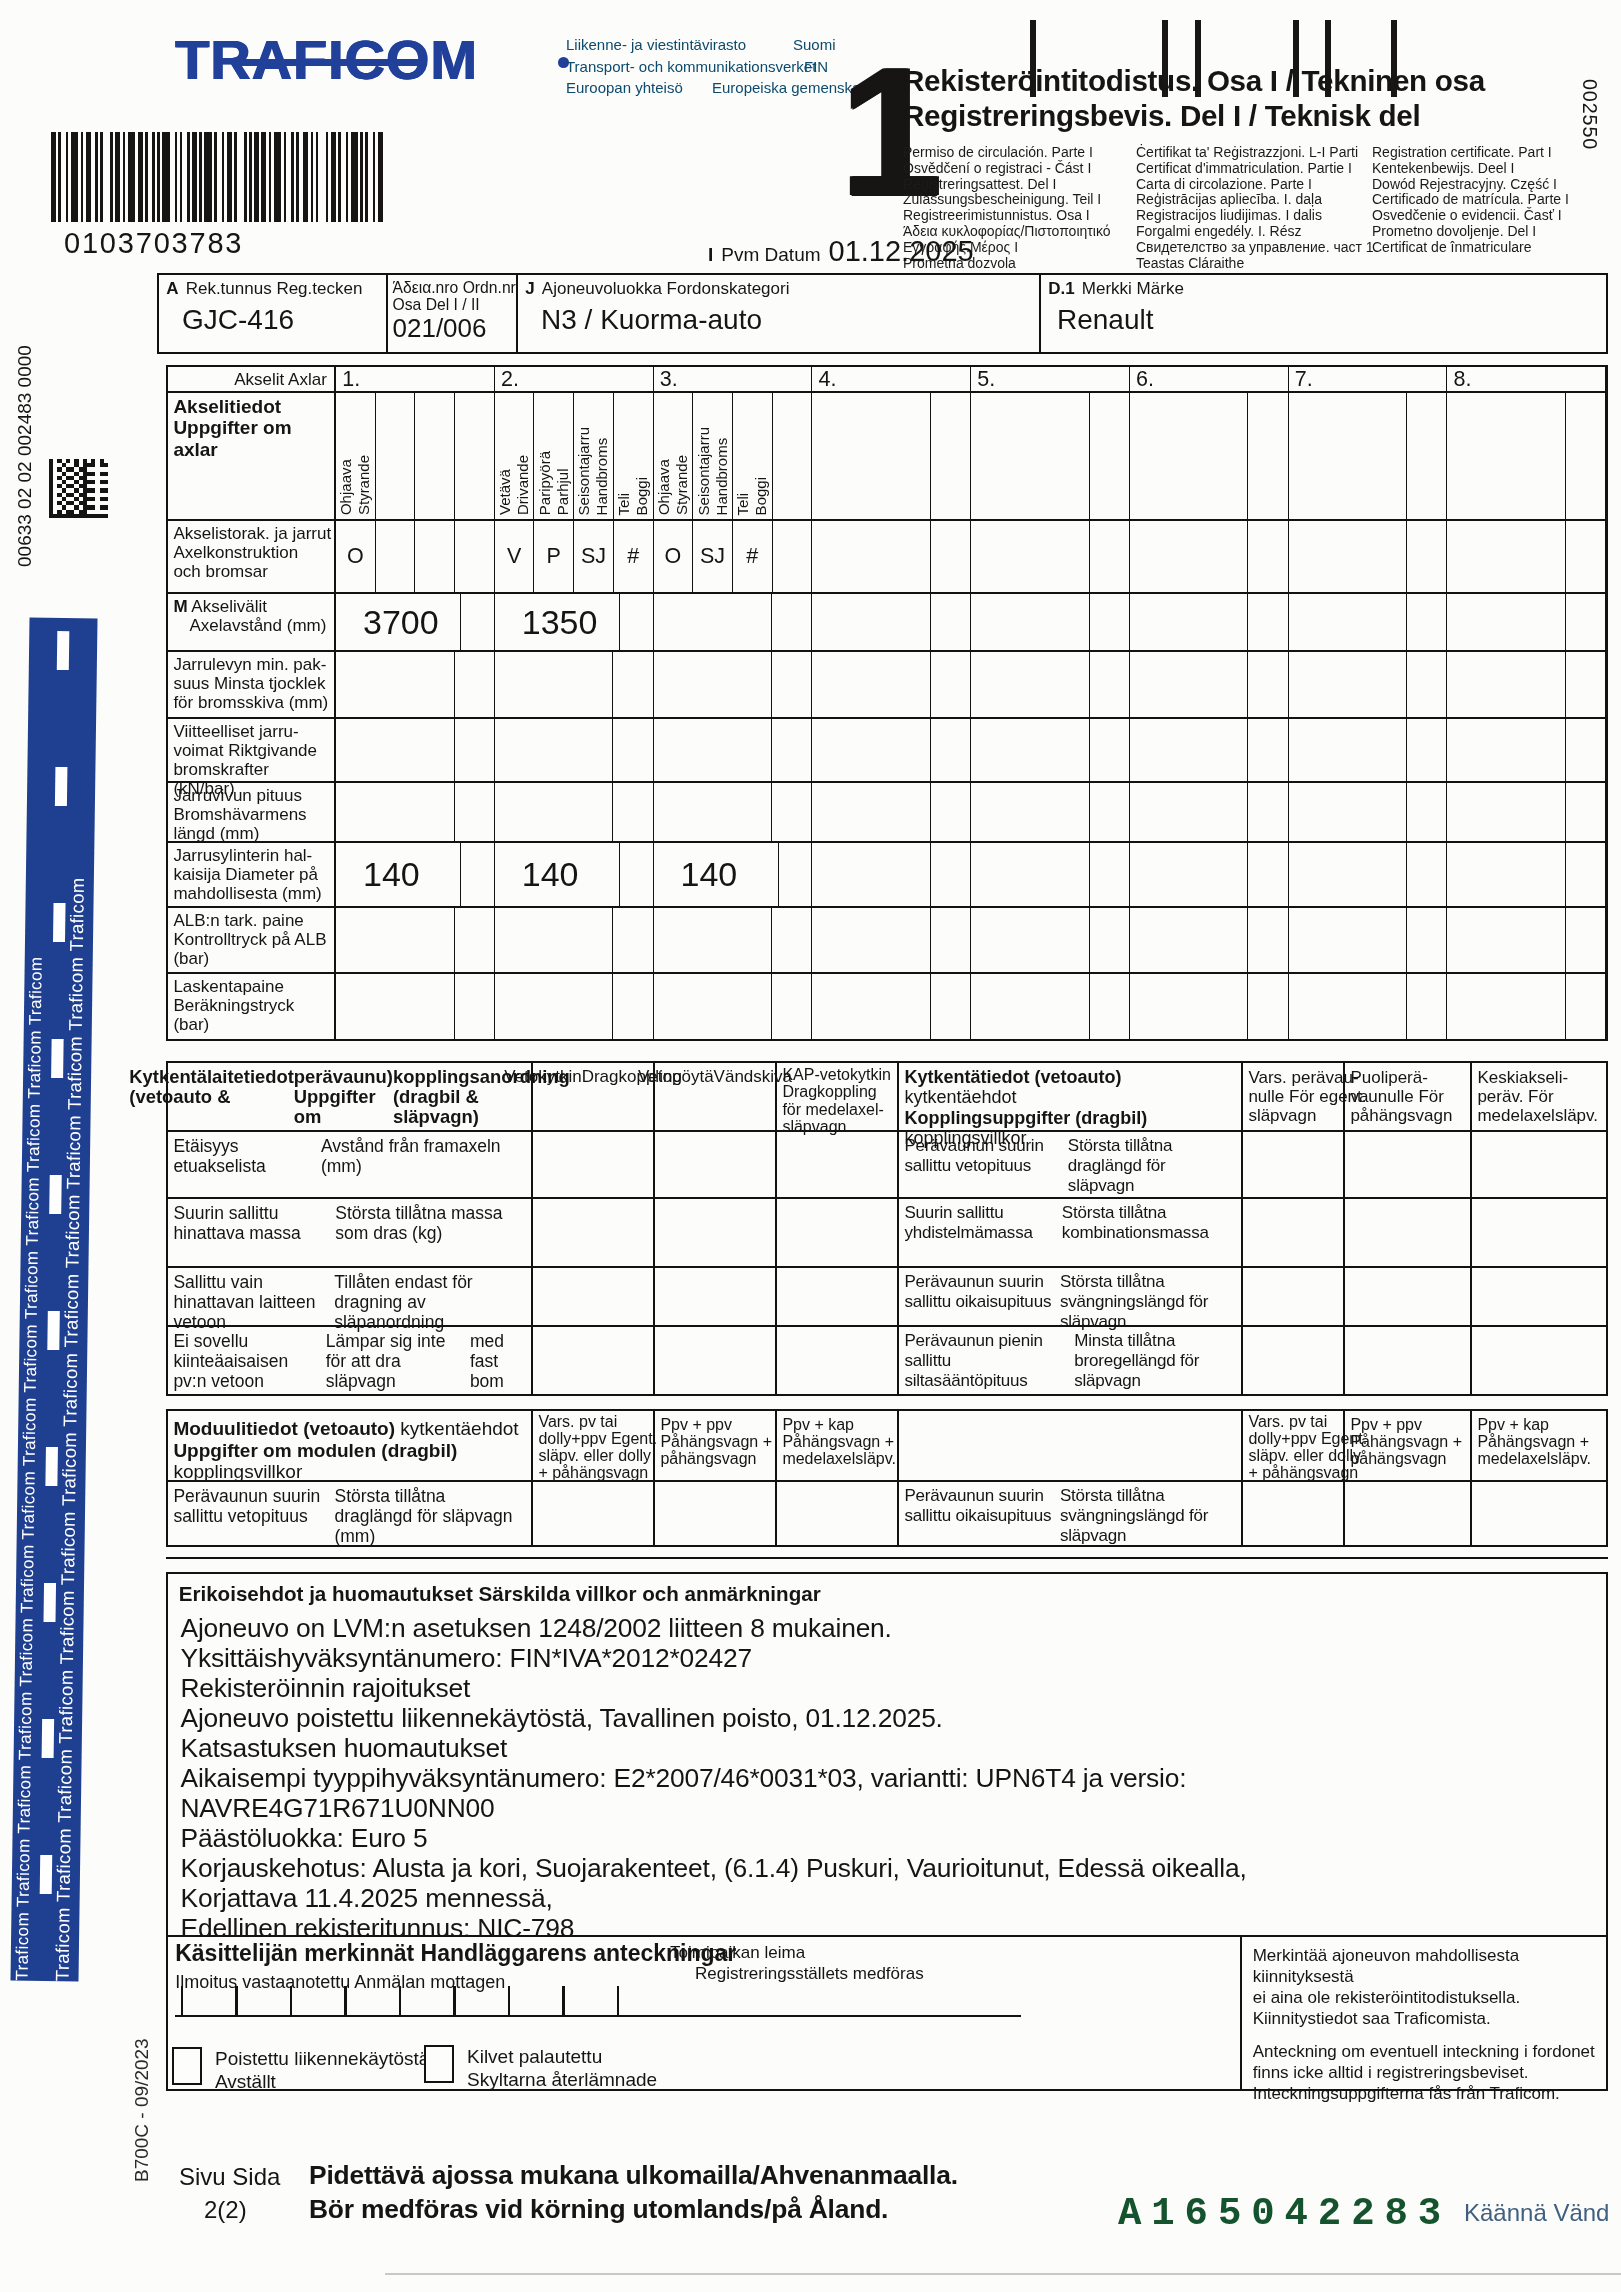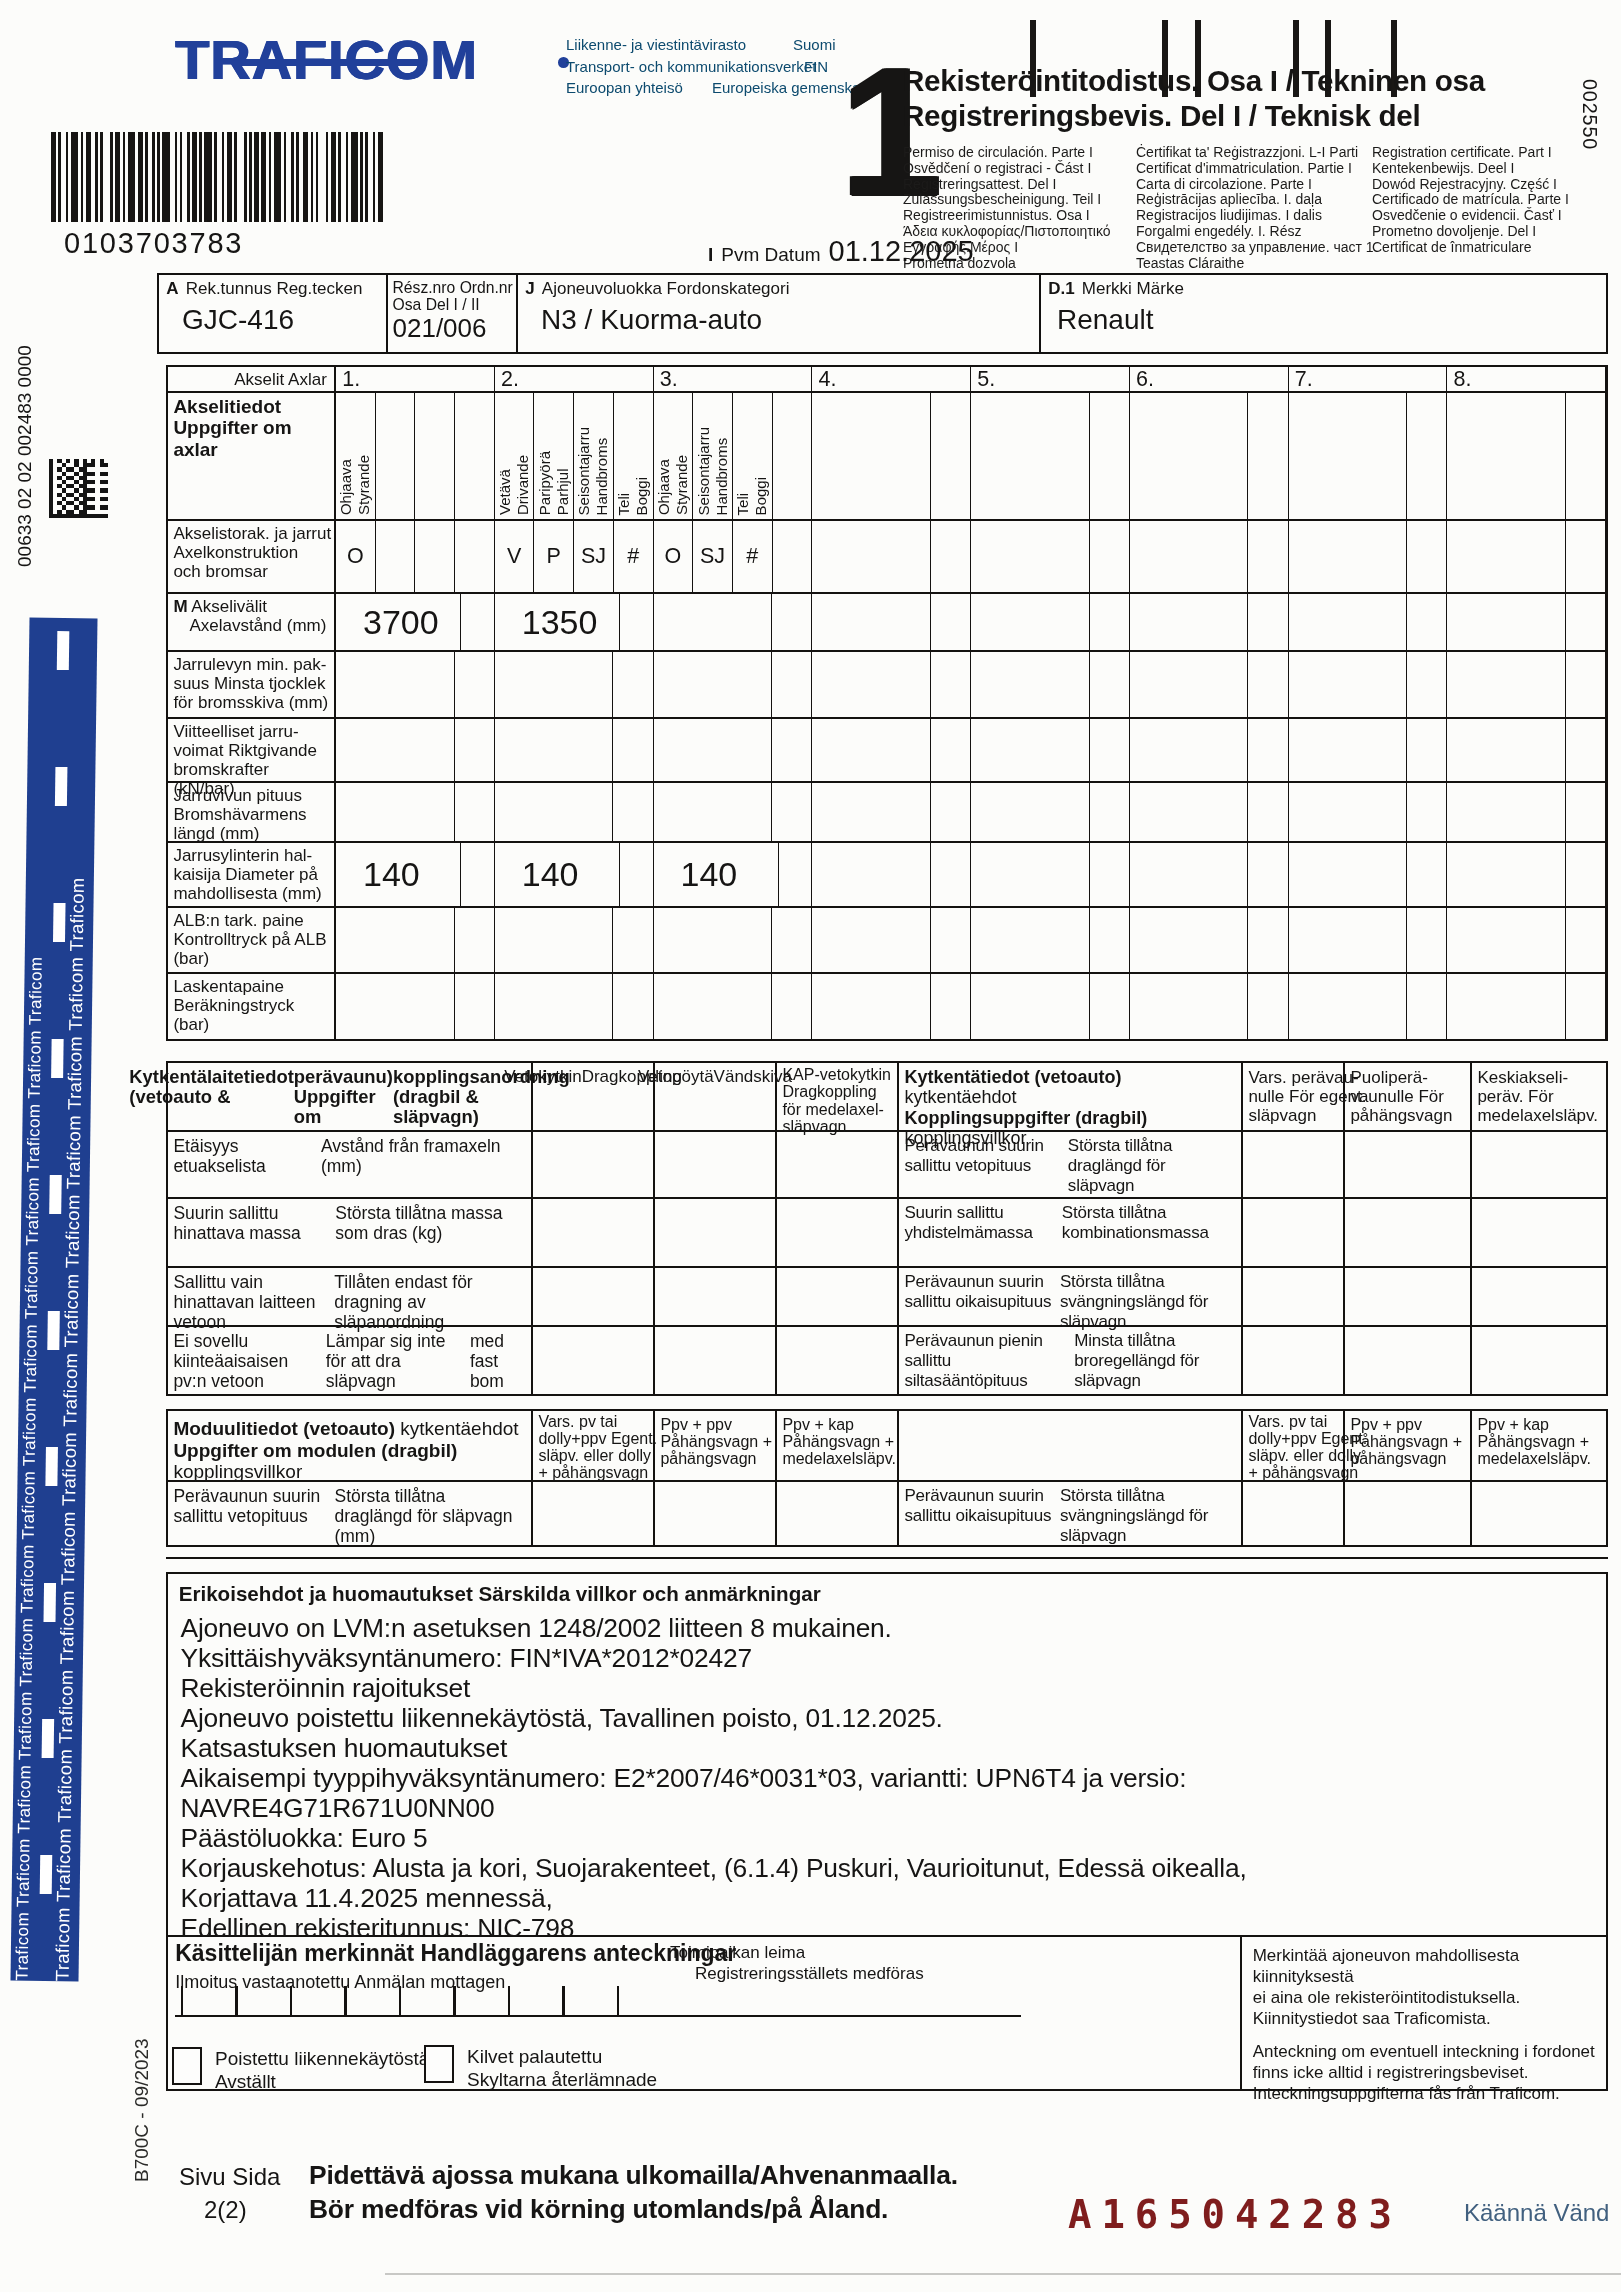--- a/index.html
+++ b/index.html
@@ -457,21 +457,21 @@
     <span style="font-size:19px">Pvm Datum</span>
     <span style="font-size:29px">01.12.2025</span>
   </div>
 
   <div class="abs fbox" style="left:157px;top:273px;width:231px;height:81px">
     <div class="flab"><b>A</b><span>Rek.tunnus Reg.tecken</span></div>
     <div class="fval">GJC-416</div>
   </div>
   <div class="abs fbox" style="left:388px;top:273px;width:130px;height:81px;border-left:none">
     <div class="flab" style="font-size:15.7px;line-height:17px;padding-left:4.5px">
-      <div>Rész.nro Ordn.nr</div>
+      <div>Άδεια.nro Ordn.nr</div>
       <div>Osa Del I / II</div>
     </div>
     <div class="fval" style="font-size:26px;padding:0 0 0 4.5px">021/006</div>
   </div>
   <div class="abs fbox" style="left:518px;top:273px;width:523px;height:81px;border-left:none">
     <div class="flab"><b>J</b><span>Ajoneuvoluokka Fordonskategori</span></div>
     <div class="fval">N3 / Kuorma-auto</div>
   </div>
   <div class="abs fbox" style="left:1041px;top:273px;width:567px;height:81px;border-left:none">
     <div class="flab"><b>D.1</b><span>Merkki Märke</span></div>
@@ -1076,21 +1076,21 @@
       <div>finns icke alltid i registreringsbeviset.</div>
       <div>Inteckningsuppgifterna fås från Traficom.</div>
     </div>
   </div>
 
   <div class="abs vup" style="left:131px;top:2003px;height:179px;font-size:19px;color:#2a2a28">B700C - 09/2023</div>
   <div class="abs" style="left:179px;top:2163px;font-size:24px">Sivu Sida</div>
   <div class="abs" style="left:204px;top:2196px;font-size:24px">2(2)</div>
   <div class="abs footer-bold" style="left:309px;top:2160px">Pidettävä ajossa mukana ulkomailla/Ahvenanmaalla.</div>
   <div class="abs footer-bold" style="left:309px;top:2194px">Bör medföras vid körning utomlands/på Åland.</div>
-  <div class="abs stampnum" style="left: 1068px; top: 2192px; color: #7f1d1d;">A165042283</div>
+  <div class="abs stampnum" style="left: 1118px; top: 2192px; color: #14532d; font-family: Liberation Mono, monospace;">A165042283</div>
   <div class="abs" style="left: 1464px; top: 2199px; font-size: 24px; color: rgb(65, 96, 127);">Käännä Vänd</div>
   <div class="abs" style="left:385px;top:2273px;width:1236px;height:1.8px;background:#c8c8c5"></div>
 
   <div class="abs strip" style="left: 19.7px; top: 618px; width: 68px; height: 1363px; transform: rotate(0.8deg); background: rgb(31, 63, 144);">
     <div class="col" style="left:1.8px;font-size:17px;letter-spacing:0.4px">Traficom  Traficom  Traficom  Traficom  Traficom  Traficom  Traficom  Traficom  Traficom  Traficom  Traficom  Traficom  Traficom  Traficom  </div>
     <div class="dashes"></div>
     <div class="col" style="left:41px;font-size:18.4px;letter-spacing:0.4px">Traficom  Traficom  Traficom  Traficom  Traficom  Traficom  Traficom  Traficom  Traficom  Traficom  Traficom  Traficom  Traficom  Traficom  </div>
   </div>
 
 </div>

